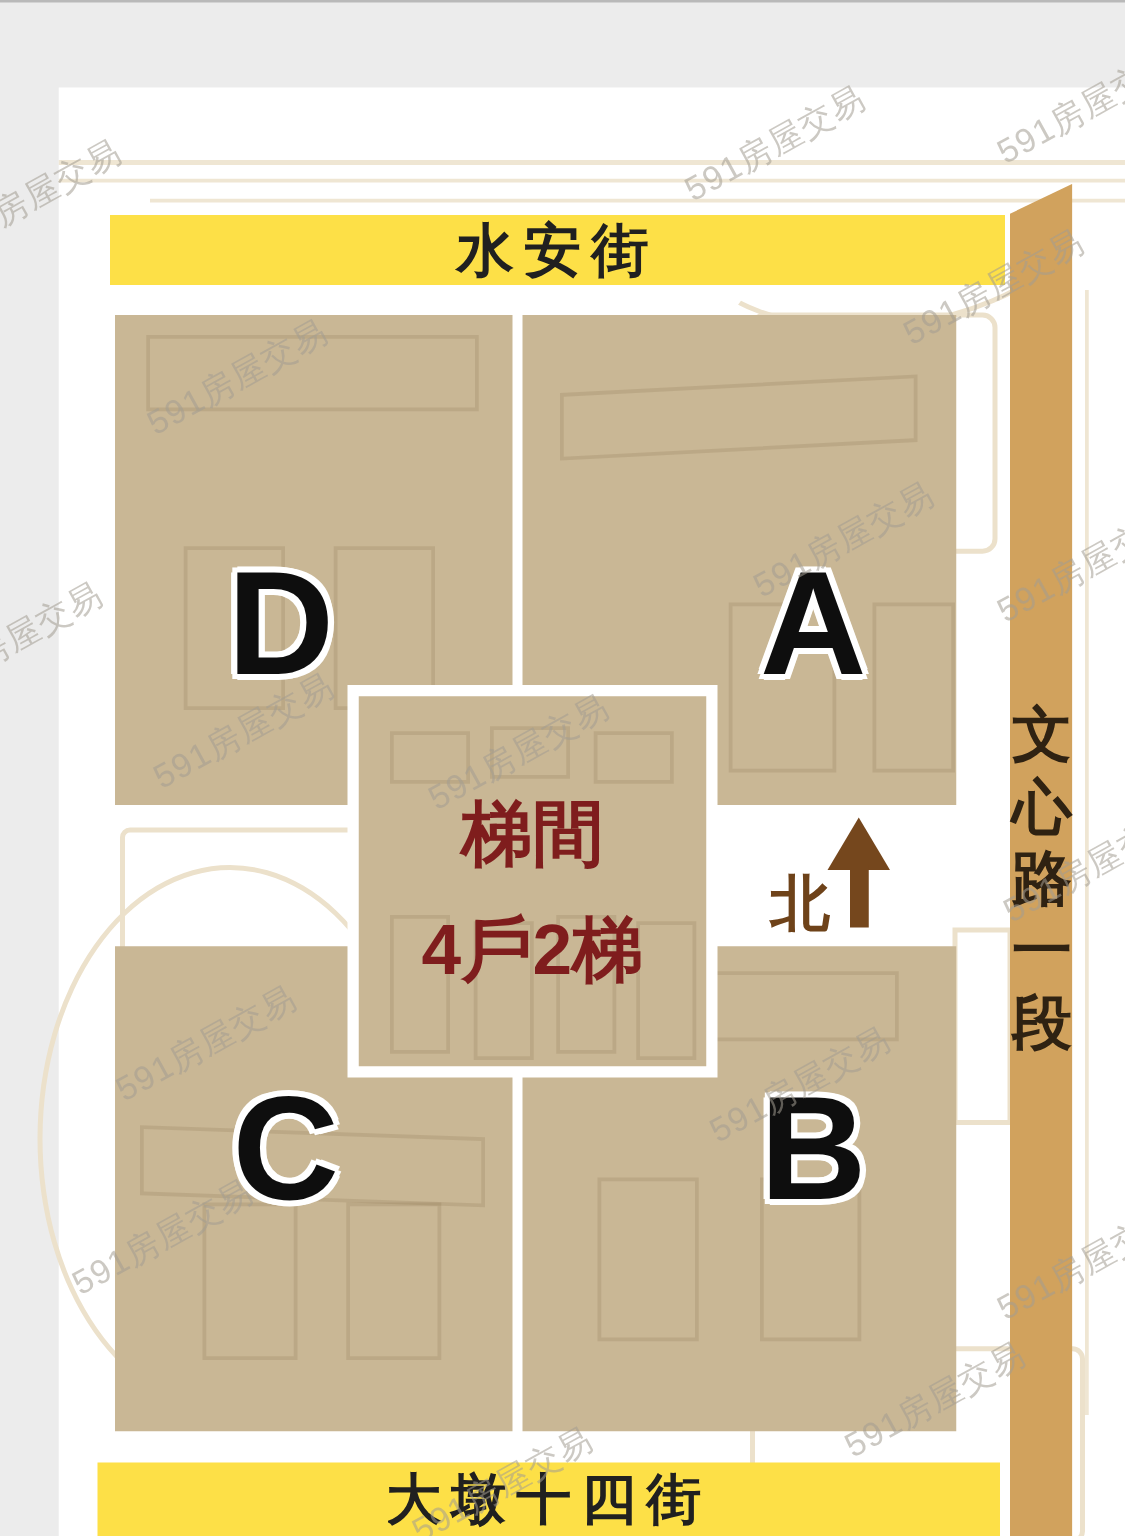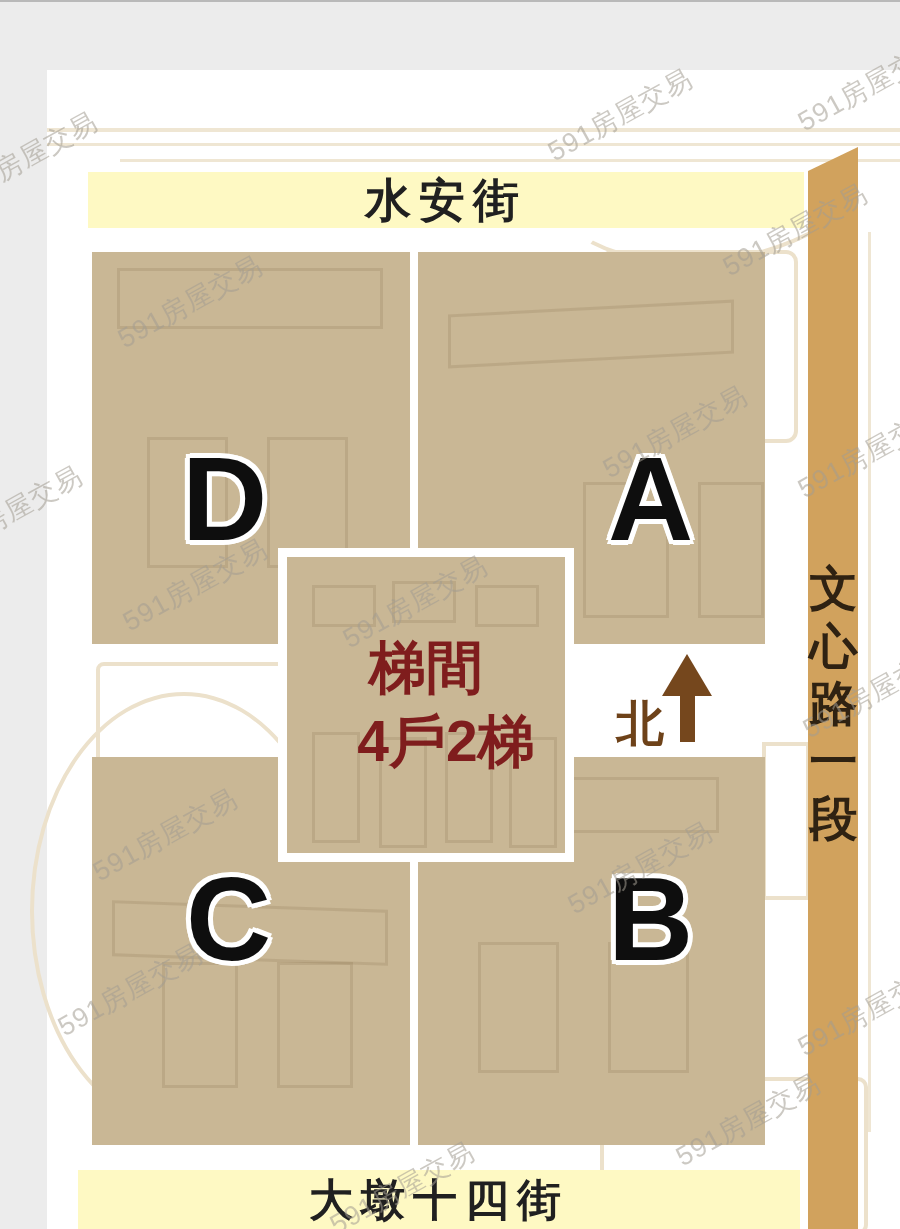--- a/index.html
+++ b/index.html
@@ -21,21 +21,21 @@
   .deco{position:absolute;z-index:2;pointer-events:none;}
   .deco.line{background:#efe6d3;}
   .deco.box{border:4px solid #ece1cb;background:transparent;}
   .deco.arc{border:4px solid transparent;border-bottom-color:#ece1cb;border-radius:50%;background:transparent;}
   .deco.oval{border:4px solid #ece1cb;border-radius:50%;background:transparent;}
   
   .map-title{
     position:absolute;left:116px;top:94px;z-index:6;
     font-size:58px;font-weight:700;color:#c2156e;letter-spacing:7px;white-space:nowrap;
   }
-  .street{position:absolute;background:#fef9c3;z-index:4;}
+  .street{position:absolute;background:#fde047;z-index:4;}
   .street-top{left:88px;top:170px;width:716px;height:56px;}
   .street-bottom{left:78px;top:1168px;width:722px;height:61px;}
   .street .street-label{
     display:block;text-align:center;font-size:46px;font-weight:600;color:#202020;
     letter-spacing:8px;line-height:56px;white-space:nowrap;
   }
   .street-bottom .street-label{line-height:60px;font-size:44px;}
   .road-right{
     position:absolute;left:808px;top:145px;width:50px;height:1084px;background:#d1a25d;z-index:4;
     -webkit-clip-path:polygon(0 24px,100% 0,100% 100%,0 100%);
@@ -68,21 +68,21 @@
   }
   .letter-d{left:182px;top:438px;}
   .letter-a{left:608px;top:438px;}
   .letter-c{left:186px;top:858px;}
   .letter-b{left:608px;top:858px;}
   
   .center-unit{position:absolute;left:278px;top:546px;width:296px;height:314px;background:#ffffff;z-index:6;}
   .center-inner{position:absolute;left:9px;top:9px;right:9px;bottom:9px;background:#c9b795;overflow:hidden;}
   .center-line{position:absolute;left:0;width:100%;text-align:center;font-size:57px;font-weight:700;color:#7f1d1d;line-height:1;white-space:nowrap;}
   .center-line1{top:82px;}
-  .center-line2{top:156px;padding-left:20px;}
+  .center-line2{top:175px;}
   
   .north{position:absolute;z-index:7;}
   .north-head{
     position:absolute;left:662px;top:652px;width:0;height:0;
     border-left:25px solid transparent;border-right:25px solid transparent;
     border-bottom:42px solid #75471d;
   }
   .north-shaft{position:absolute;left:680px;top:690px;width:15px;height:50px;background:#75471d;}
   .north-label{position:absolute;left:616px;top:698px;font-size:48px;font-weight:700;color:#6e4219;line-height:1;}
   

